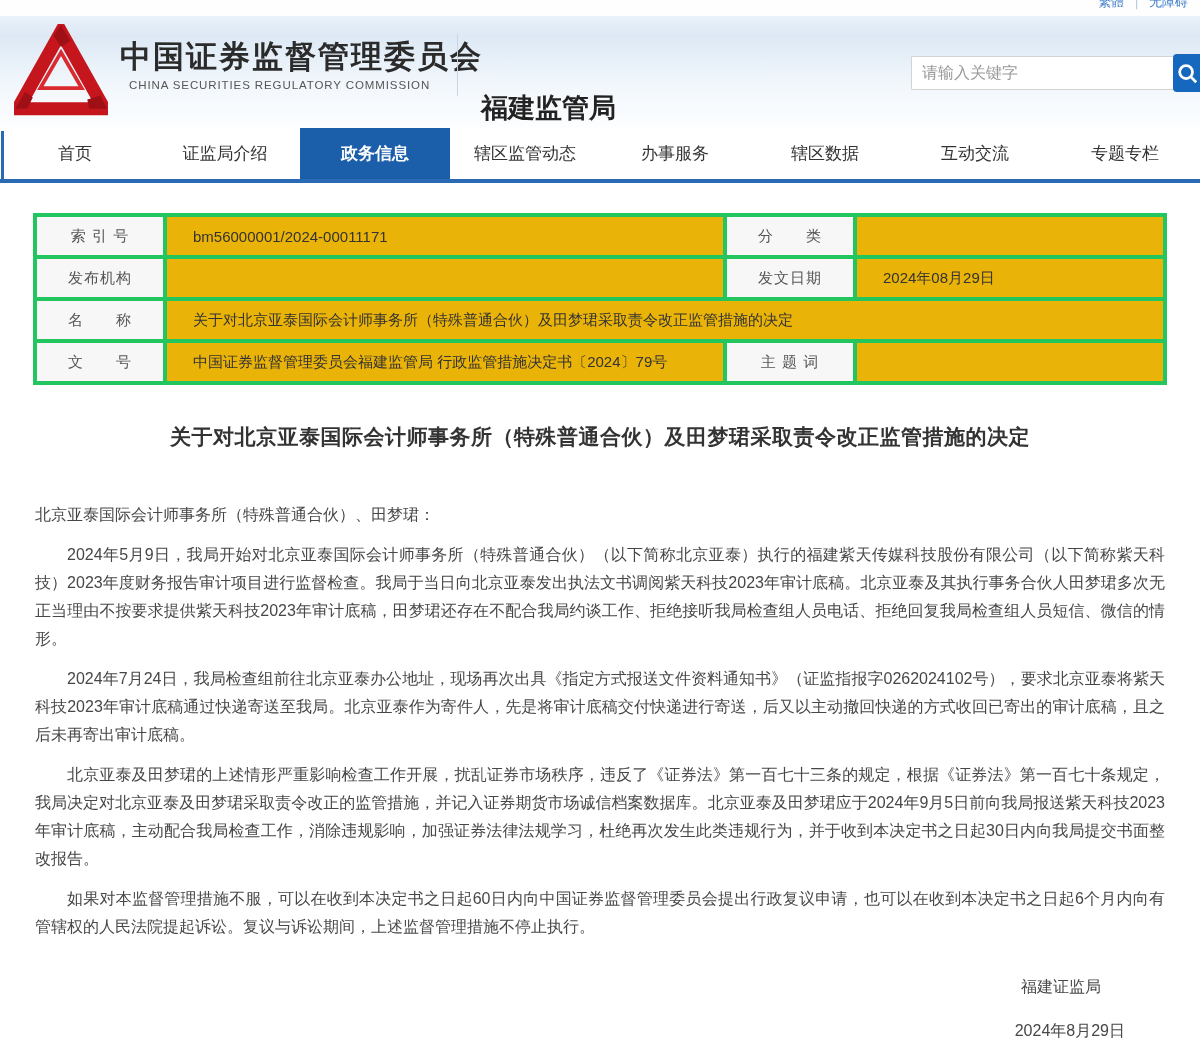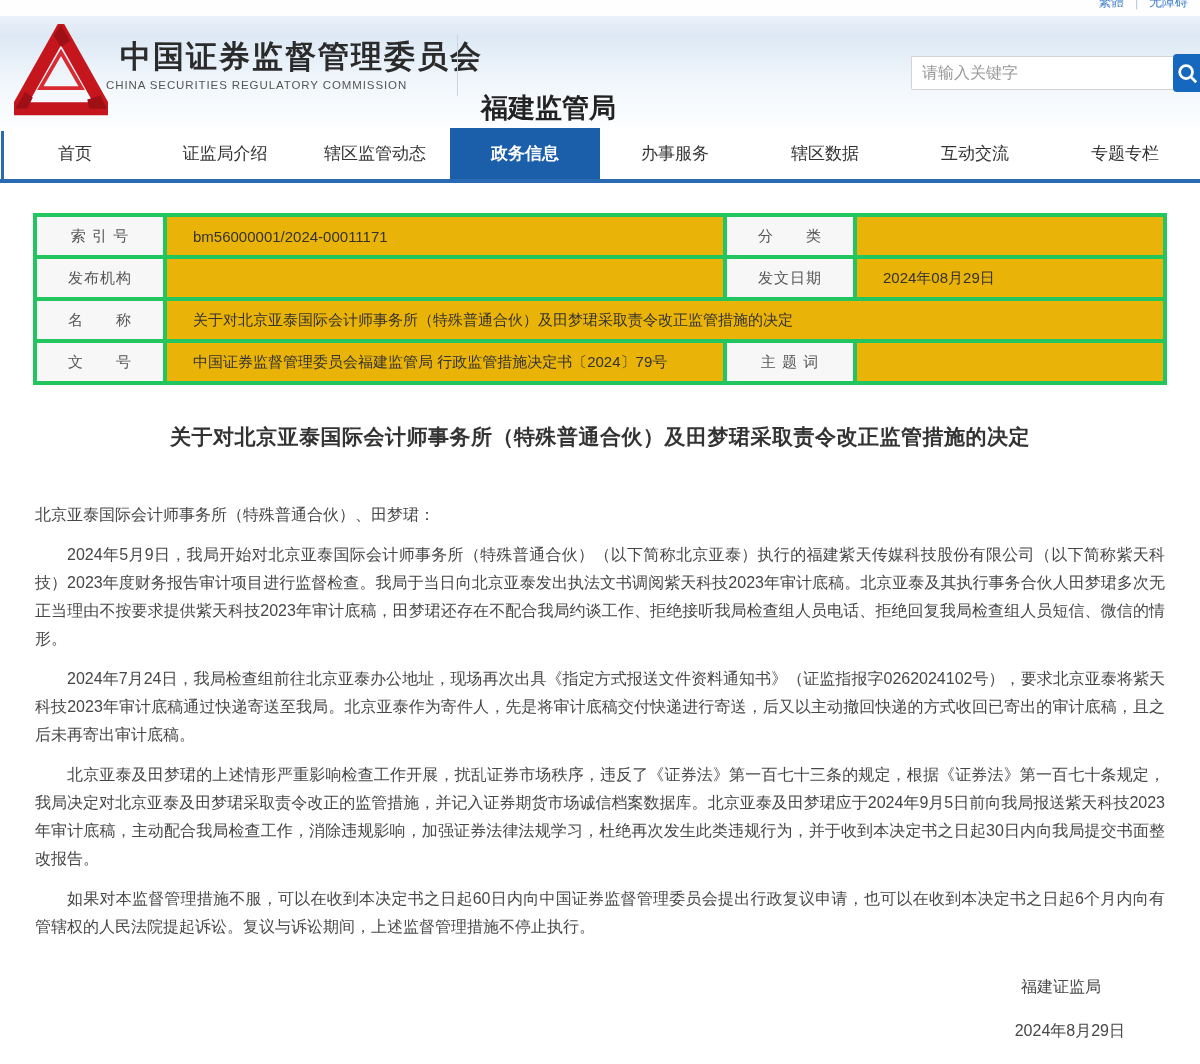--- a/index.html
+++ b/index.html
@@ -21,21 +21,21 @@
   .header {
     height:112px; position:relative;
     background:linear-gradient(180deg,#eaf1f9 0%,#dde9f5 18%,#f2f7fc 62%,#fcfeff 100%);
   }
   .logo { position:absolute; left:14px; top:8px; width:94px; height:100px; }
   .org-cn {
     position:absolute; left:120px; top:20px; font-size:31px; font-weight:bold;
     color:#2b2b2b; letter-spacing:2px;
   }
   .org-en {
-    position:absolute; left:106px; top:63px; font-size:11.5px; color:#555;
+    position:absolute; left:129px; top:63px; font-size:11.5px; color:#555;
     letter-spacing:0.9px;
   }
   .header-divider {
     position:absolute; left:457px; top:18px; width:1px; height:62px; background:#c7d5e6;
   }
   .bureau { position:absolute; left:481px; top:30px; font-size:27px; font-weight:bold; color:#222;margin-top:44px; }
   .search-box { position:absolute; right:0; top:38px; display:flex; align-items:center; }
   .search-input {
     width:262px; height:34px; border:1px solid #d3d3d3; border-right:none;
     background:#fff; padding:0 10px; font-size:16px; color:#333; outline:none;
@@ -111,22 +111,22 @@
           <circle cx="11" cy="11" r="7" fill="none" stroke="#ffffff" stroke-width="3"></circle>
           <line x1="16.5" y1="16.5" x2="22" y2="22" stroke="#ffffff" stroke-width="3"></line>
         </svg>
       </button>
     </div>
   </div>
 
   <div class="nav">
     <div class="nav-item">首页</div>
     <div class="nav-item">证监局介绍</div>
+    <div class="nav-item active">政务信息</div>
     <div class="nav-item">辖区监管动态</div>
-    <div class="nav-item active">政务信息</div>
     <div class="nav-item">办事服务</div>
     <div class="nav-item">辖区数据</div>
     <div class="nav-item">互动交流</div>
     <div class="nav-item">专题专栏</div>
   </div>
 
   <table class="meta-table">
     <tbody>
         <tr>
       <td class="lbl">索 引 号</td>

